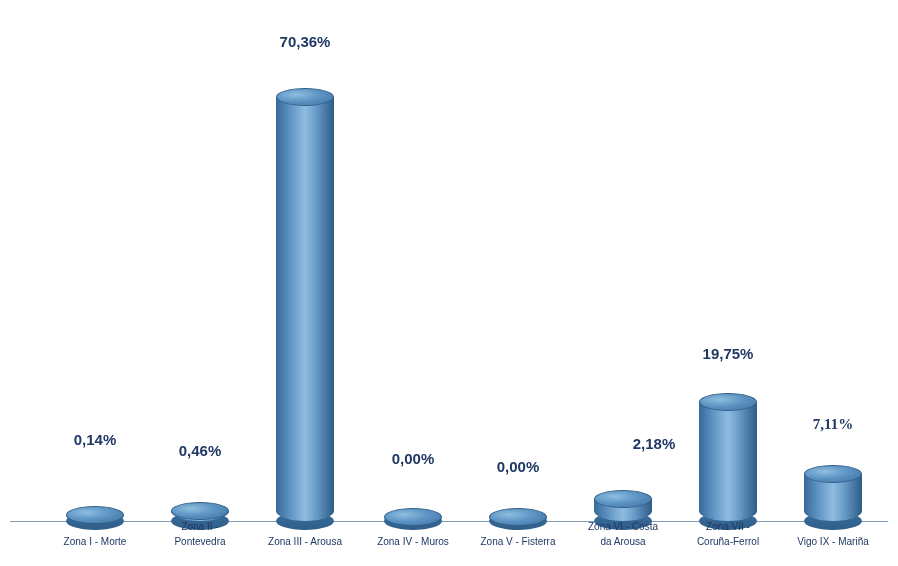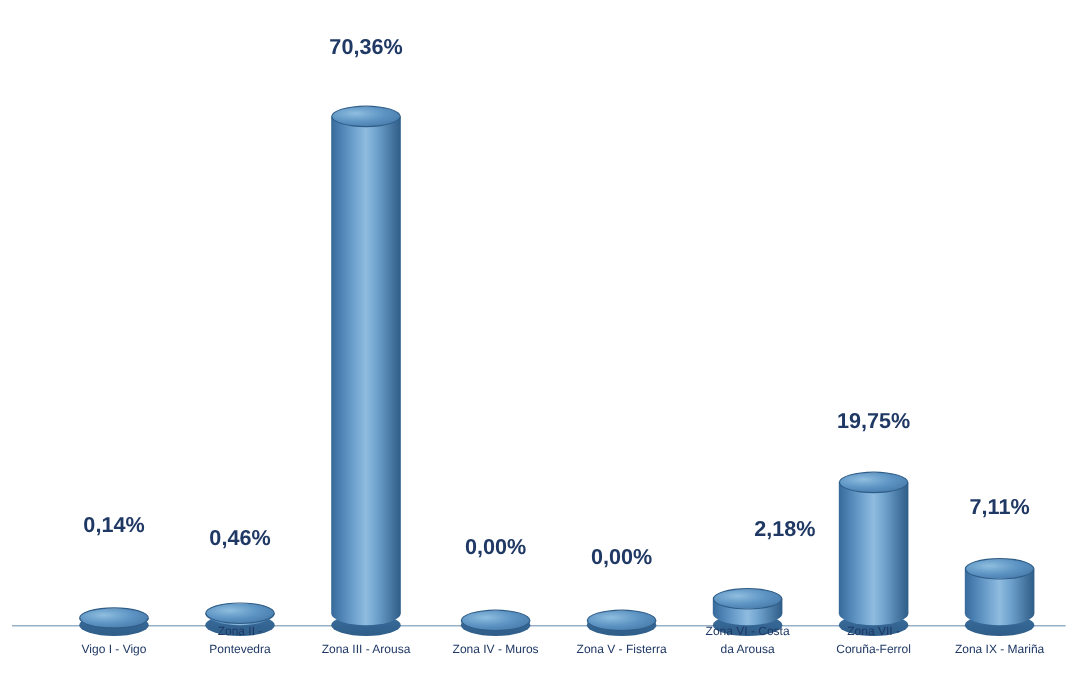--- a/index.html
+++ b/index.html
@@ -78,21 +78,21 @@
     width: 58px;
     height: 18px;
     border-radius: 50%;
     background: linear-gradient(to bottom, #3a6d9d 0%, #2f5d88 100%);
   }
   .value-label {
     position: absolute;
     left: 50%;
     transform: translateX(-50%);
     white-space: nowrap;
-    font-size: 18px;
+    font-size: 15px;
     font-weight: bold;
     color: #1f3864;
   }
   .cat-label {
     position: absolute;
     bottom: 0px;
     left: 50%;
     transform: translateX(-50%);
     width: 108px;
     text-align: center;
@@ -111,21 +111,21 @@
     <div class="axis-line"></div>
 
     <div class="bar-group" style="left:50px;">
       <div class="value-label" style="bottom:73px;text-align:center;">0,14%</div>
       <div class="cyl">
         <div class="cyl-bottom-shade"></div>
         <div class="cyl-body" style="height:6px;"></div>
         <div class="cyl-top" style="bottom:-3px;"></div>
       </div>
       <div class="cat-label" style="bottom:-28px;">
-        <span>Vigo I - Vigo</span>
+        <span>Zona I - Morte</span>
       </div>
     </div>
 
     <div class="bar-group" style="left:155px;">
       <div class="value-label" style="bottom:62px;">0,46%</div>
       <div class="cyl">
         <div class="cyl-bottom-shade"></div>
         <div class="cyl-body" style="height:10px;"></div>
         <div class="cyl-top" style="bottom:1px;"></div>
       </div>
@@ -191,25 +191,25 @@
         <div class="cyl-body" style="height:119px;"></div>
         <div class="cyl-top" style="bottom:110px;"></div>
       </div>
       <div class="cat-label" style="bottom:-28px;">
         <span>Zona VII -</span>
         <span>Coruña-Ferrol</span>
       </div>
     </div>
 
     <div class="bar-group" style="left:788px;">
-      <div class="value-label" style="bottom:88px;">7,11%</div>
+      <div class="value-label" style="bottom:88px;font-family:Liberation Serif, serif;">7,11%</div>
       <div class="cyl">
         <div class="cyl-bottom-shade"></div>
         <div class="cyl-body" style="height:47px;"></div>
         <div class="cyl-top" style="bottom:38px;"></div>
       </div>
       <div class="cat-label" style="bottom:-28px;">
-        <span>Zona IX - Mariña</span>
+        <span>Vigo IX - Mariña</span>
       </div>
     </div>
 
   </div>
 </div>
 
 </body></html>

